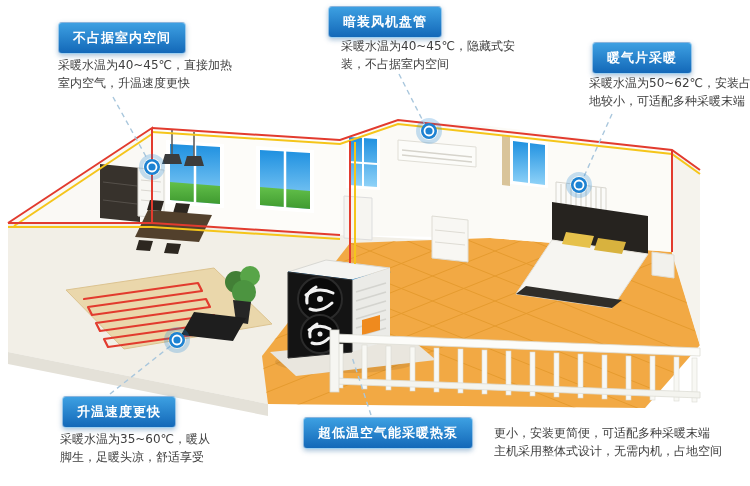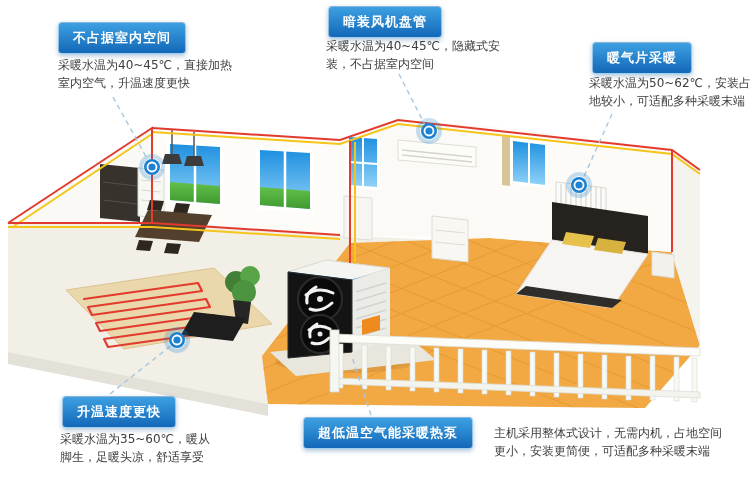--- a/index.html
+++ b/index.html
@@ -282,21 +282,21 @@
     <div class="tag">不占据室内空间</div>
   </div>
   <div class="desc" style="left:58px;top:56px">
     <span>采暖水温为40~45℃，直接加热</span>
     <span>室内空气，升温速度更快</span>
   </div>
 
   <div class="callout" style="left:328px;top:6px">
     <div class="tag">暗装风机盘管</div>
   </div>
-  <div class="desc" style="left:326px;top:37px">
+  <div class="desc" style="left:341px;top:37px">
     <span>采暖水温为40~45℃，隐藏式安</span>
     <span>装，不占据室内空间</span>
   </div>
 
   <div class="callout" style="left:592px;top:42px">
     <div class="tag">暖气片采暖</div>
   </div>
   <div class="desc" style="left:589px;top:74px">
     <span>采暖水温为50~62℃，安装占</span>
     <span>地较小，可适配多种采暖末端</span>
@@ -307,17 +307,17 @@
   </div>
   <div class="desc" style="left:60px;top:430px">
     <span>采暖水温为35~60℃，暖从</span>
     <span>脚生，足暖头凉，舒适享受</span>
   </div>
 
   <div class="callout" style="left:303px;top:417px">
     <div class="tag">超低温空气能采暖热泵</div>
   </div>
   <div class="desc" style="left:494px;top:424px">
+    <span>更小，安装更简便，可适配多种采暖末端</span>
     <span>主机采用整体式设计，无需内机，占地空间</span>
-    <span>更小，安装更简便，可适配多种采暖末端</span>
   </div>
 
 </div>
 
 </body></html>

